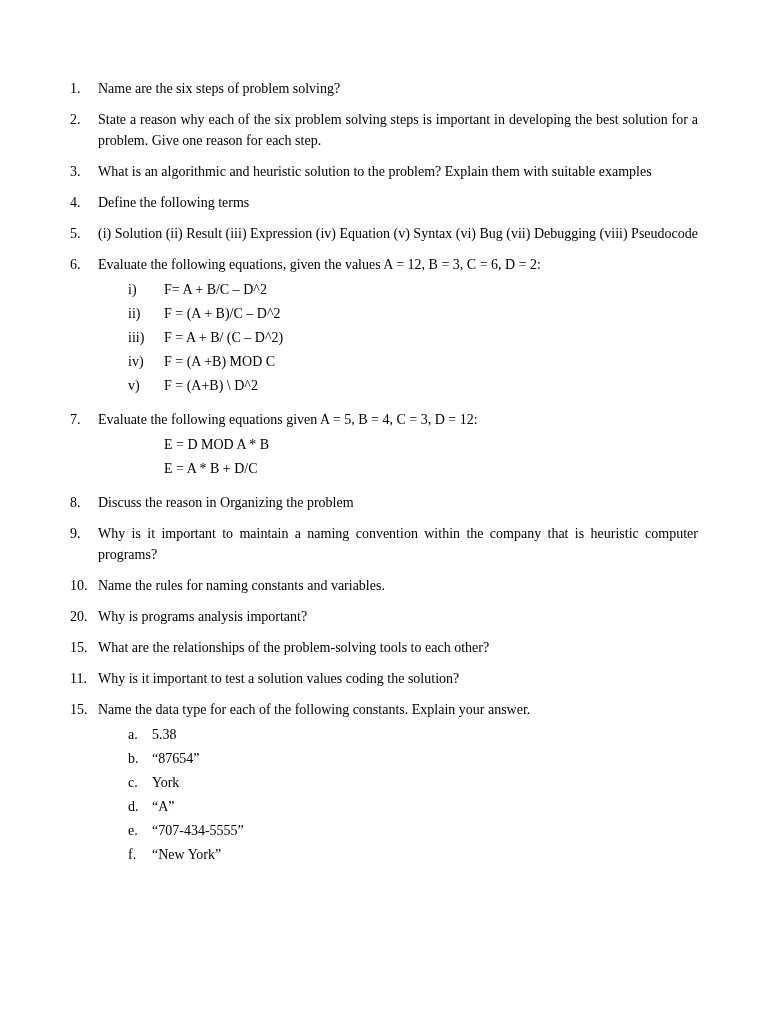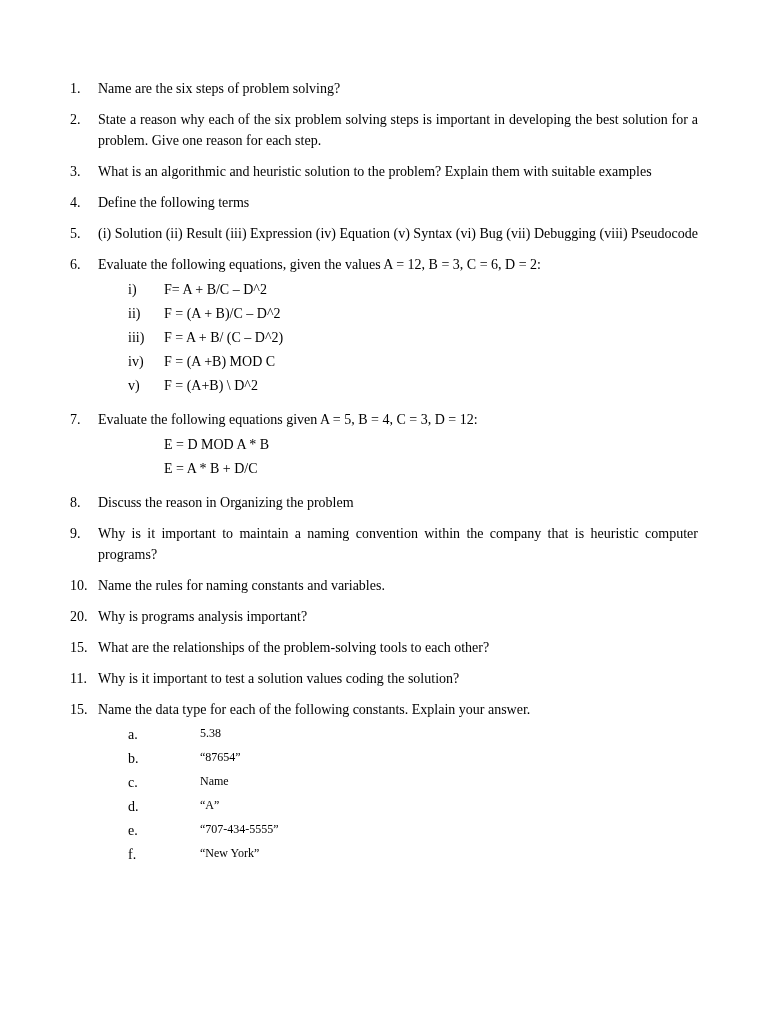--- a/index.html
+++ b/index.html
@@ -81,22 +81,21 @@
       line-height: 1.5;
     }
 
     .alpha-label {
       min-width: 24px;
       font-size: 14px;
     }
 
     .alpha-text {
       flex: 1;
-      font-size: 12px;
-      margin-left: 48px;
+      font-size: 14px;
     }
   </style>
 </head>
 <body>
 
 <h1 class="page-title"></h1>
 
 <ol class="question-list">
 <li class="question-item">
       <span class="q-num">1.</span>
@@ -186,21 +185,21 @@
           <li class="alpha-item">
             <span class="alpha-label">a.</span>
             <span class="alpha-text">5.38</span>
           </li>
           <li class="alpha-item">
             <span class="alpha-label">b.</span>
             <span class="alpha-text">“87654”</span>
           </li>
           <li class="alpha-item">
             <span class="alpha-label">c.</span>
-            <span class="alpha-text">Name</span>
+            <span class="alpha-text">York</span>
           </li>
           <li class="alpha-item">
             <span class="alpha-label">d.</span>
             <span class="alpha-text">“A”</span>
           </li>
           <li class="alpha-item">
             <span class="alpha-label">e.</span>
             <span class="alpha-text">“707-434-5555”</span>
           </li>
           <li class="alpha-item">

